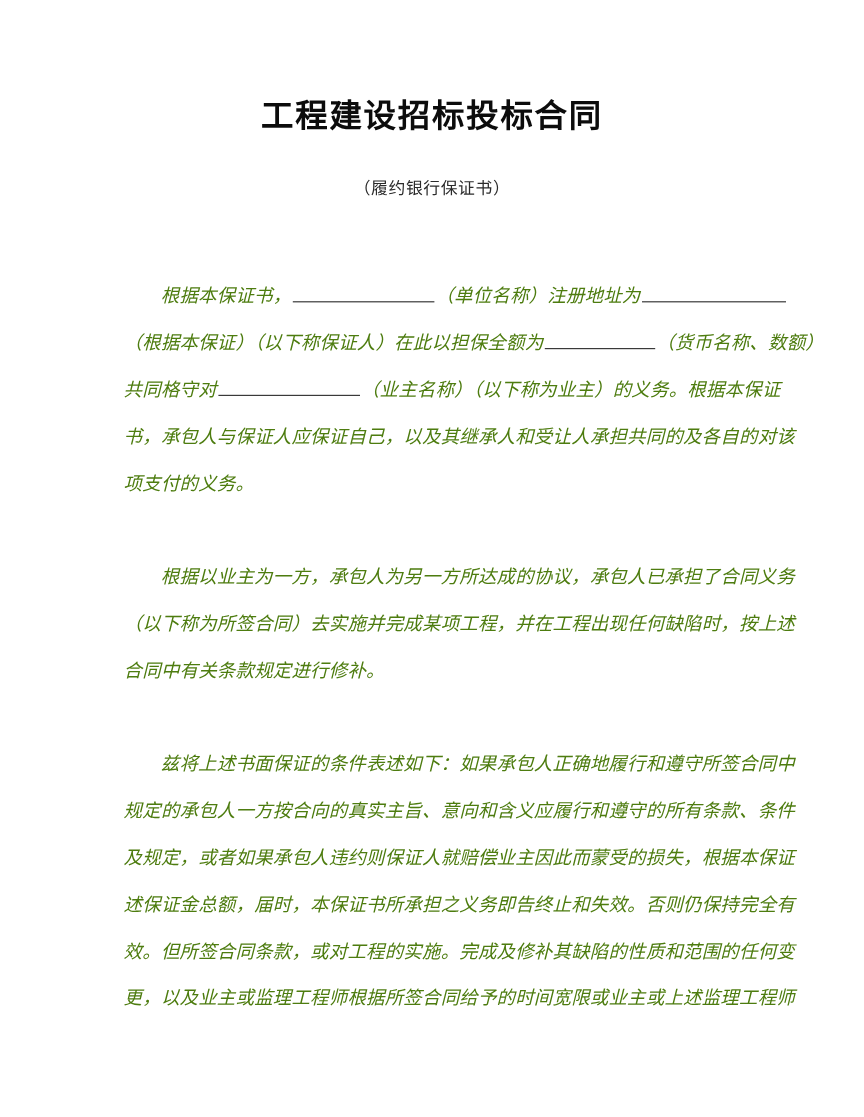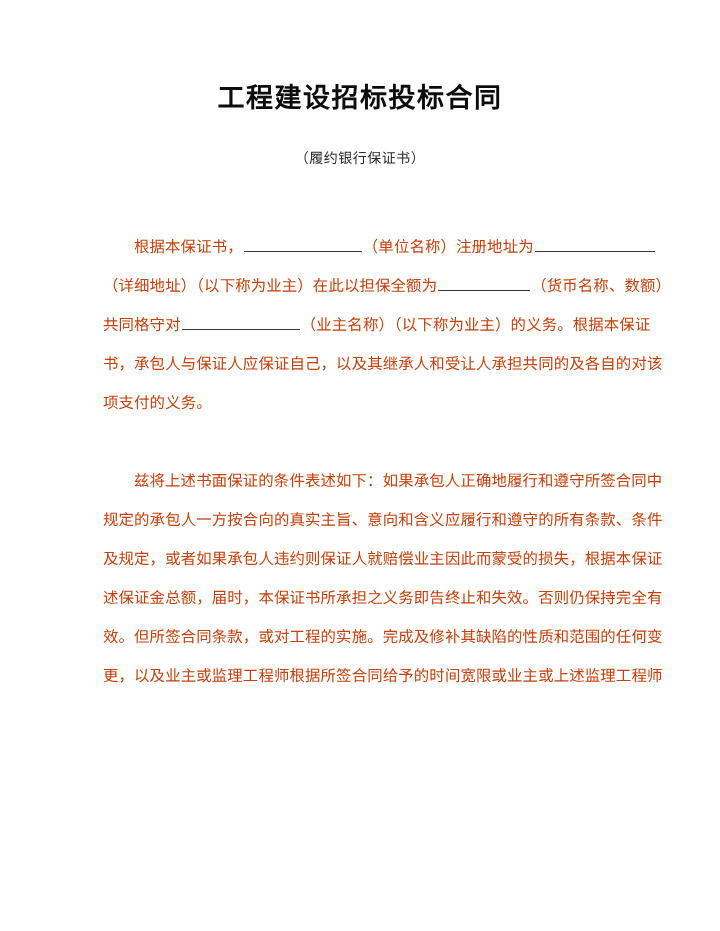--- a/index.html
+++ b/index.html
@@ -52,23 +52,24 @@
   .para {
     margin: 0 0 39px 0;
   }
   .para:last-child {
     margin-bottom: 0;
   }
   .line {
     height: 39px;
     line-height: 39px;
     font-size: 15.4px;
-    color: #c2410c;
+    color: #4d7c0f;
     white-space: nowrap;
     letter-spacing: 0.15px;
+    font-style: italic;
   }
   .seg {
     display: inline-block;
     white-space: pre;
   }
   .blank {
     display: inline-block;
     border-bottom: 1.4px solid #3a3a3a;
     height: 17px;
     vertical-align: baseline;
@@ -84,24 +85,29 @@
 
 <div class="page">
 
   <div class="doc-title">工程建设招标投标合同</div>
 
   <div class="doc-subtitle">（履约银行保证书）</div>
 
   <div class="body-block" id="body-block">
       <div class="para">
         <div class="line"><span class="indent"></span><span class="seg">根据本保证书，</span><span class="blank" aria-label="单位名称填空" style="width: 118px;"></span><span class="seg">（单位名称）注册地址为</span><span class="blank" aria-label="注册地址填空" style="width: 120px;"></span></div>
-        <div class="line"><span class="seg">（详细地址）（以下称为业主）在此以担保全额为</span><span class="blank" aria-label="货币名称数额填空" style="width: 92px;"></span><span class="seg">（货币名称、数额）</span></div>
+        <div class="line"><span class="seg">（根据本保证）（以下称保证人）在此以担保全额为</span><span class="blank" aria-label="货币名称数额填空" style="width: 92px;"></span><span class="seg">（货币名称、数额）</span></div>
         <div class="line"><span class="seg">共同格守对</span><span class="blank" aria-label="业主名称填空" style="width: 118px;"></span><span class="seg">（业主名称）（以下称为业主）的义务。根据本保证</span></div>
         <div class="line"><span class="seg">书，承包人与保证人应保证自己，以及其继承人和受让人承担共同的及各自的对该</span></div>
         <div class="line"><span class="seg">项支付的义务。</span></div>
+      </div>
+      <div class="para">
+        <div class="line"><span class="indent"></span><span class="seg">根据以业主为一方，承包人为另一方所达成的协议，承包人已承担了合同义务</span></div>
+        <div class="line"><span class="seg">（以下称为所签合同）去实施并完成某项工程，并在工程出现任何缺陷时，按上述</span></div>
+        <div class="line"><span class="seg">合同中有关条款规定进行修补。</span></div>
       </div>
       <div class="para">
         <div class="line"><span class="indent"></span><span class="seg">兹将上述书面保证的条件表述如下：如果承包人正确地履行和遵守所签合同中</span></div>
         <div class="line"><span class="seg">规定的承包人一方按合向的真实主旨、意向和含义应履行和遵守的所有条款、条件</span></div>
         <div class="line"><span class="seg">及规定，或者如果承包人违约则保证人就赔偿业主因此而蒙受的损失，根据本保证</span></div>
         <div class="line"><span class="seg">述保证金总额，届时，本保证书所承担之义务即告终止和失效。否则仍保持完全有</span></div>
         <div class="line"><span class="seg">效。但所签合同条款，或对工程的实施。完成及修补其缺陷的性质和范围的任何变</span></div>
         <div class="line"><span class="seg">更，以及业主或监理工程师根据所签合同给予的时间宽限或业主或上述监理工程师</span></div>
       </div>
     </div>

